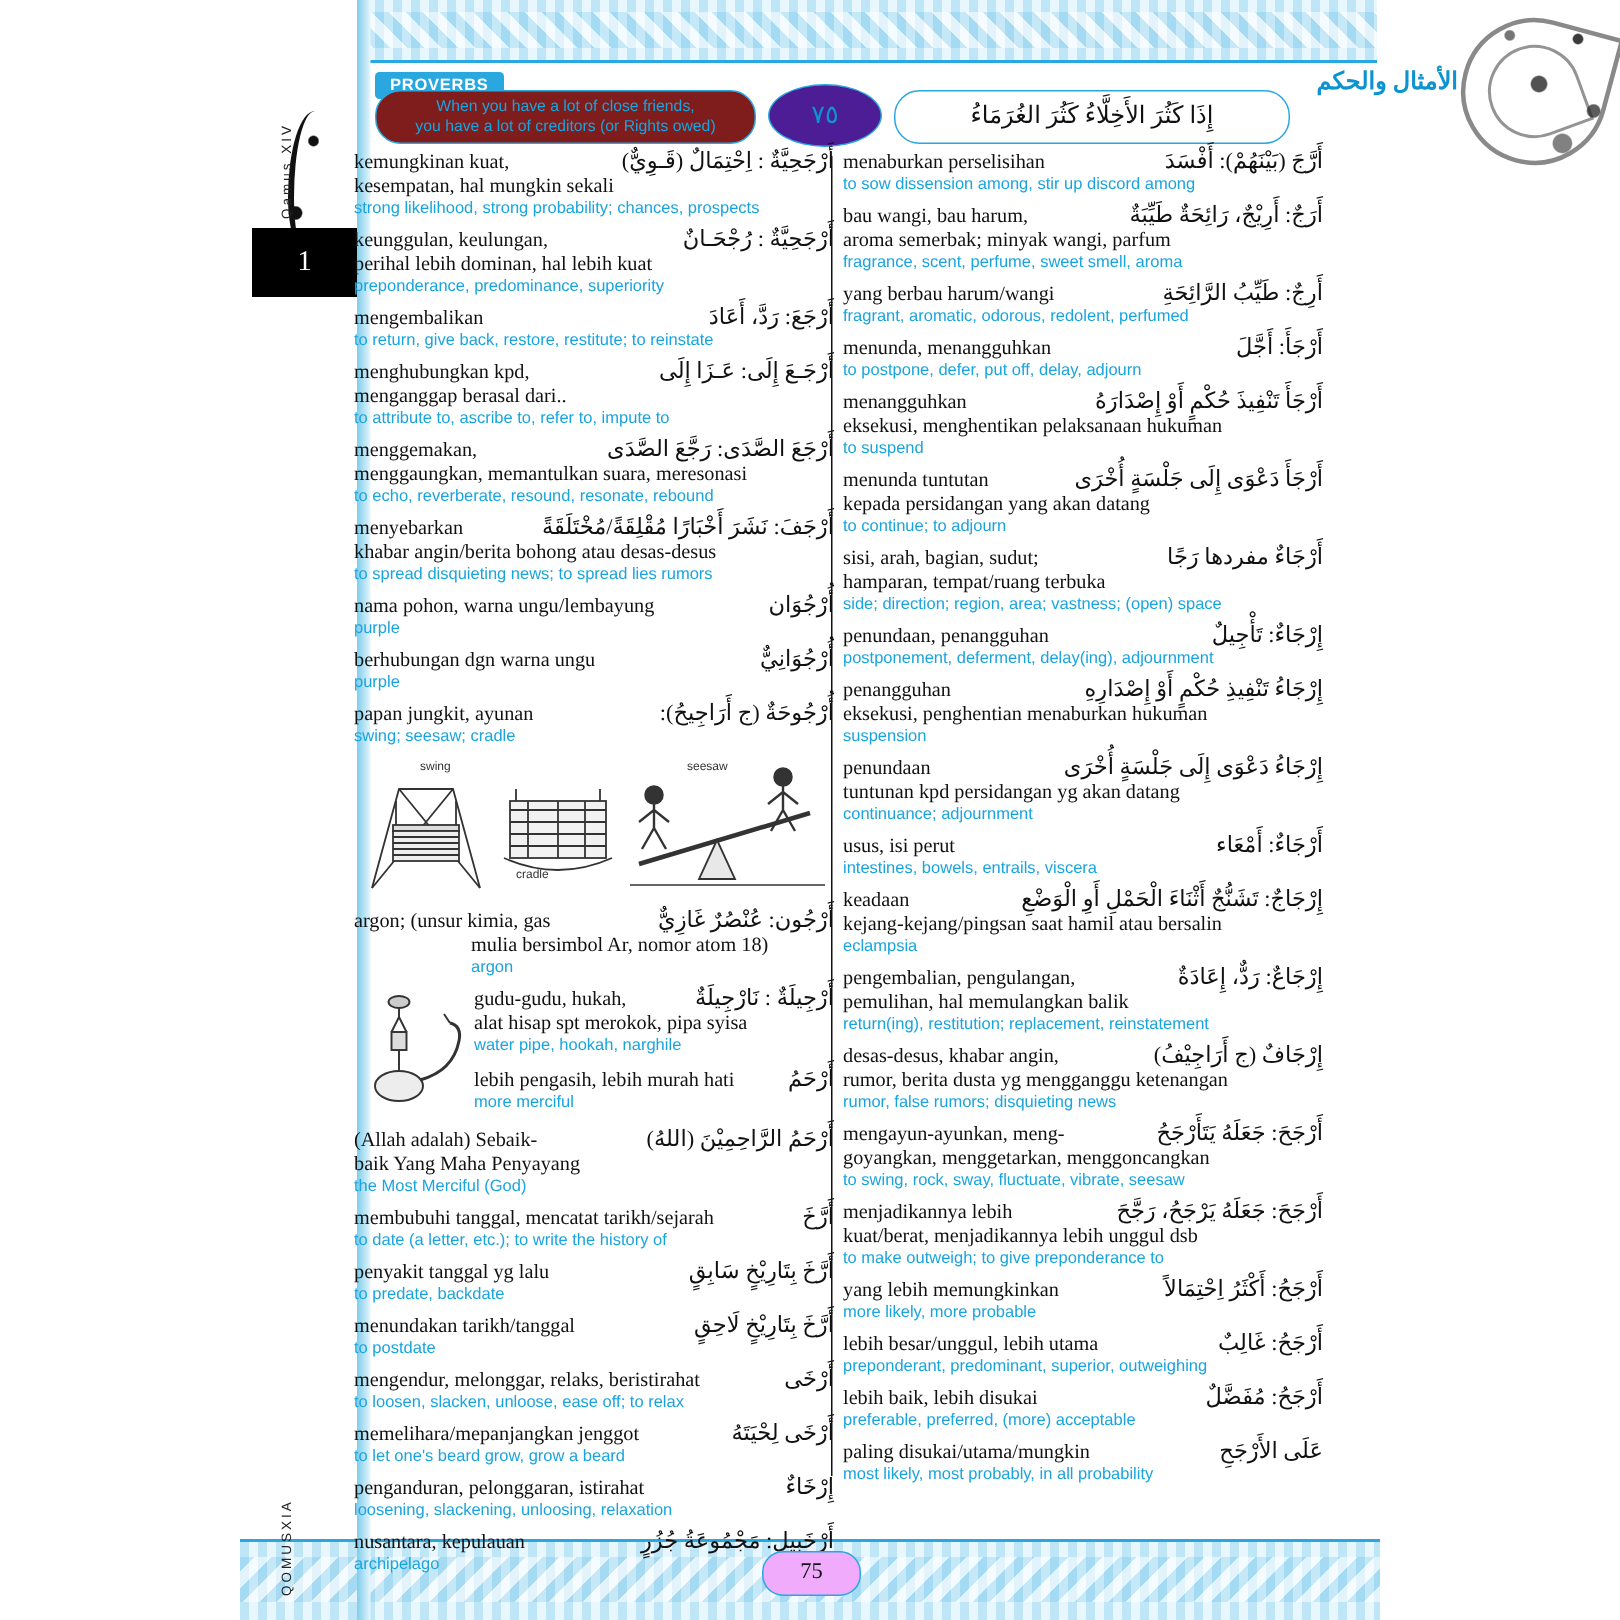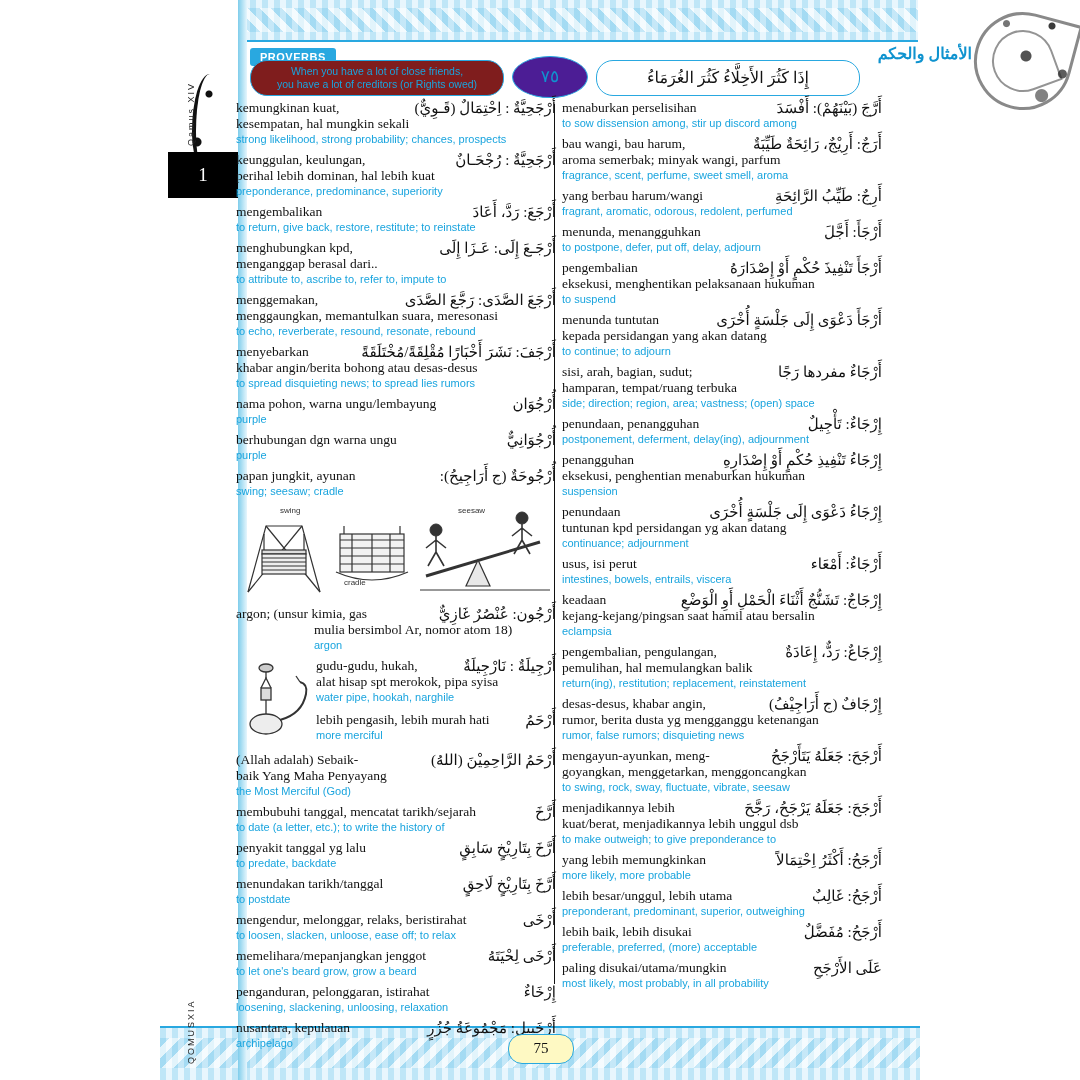--- a/index.html
+++ b/index.html
@@ -140,21 +140,21 @@
   }
   .ill-label{
     position:absolute;font-family:"Liberation Sans",sans-serif;font-size:8px;color:#333;
   }
   .hookah{
     position:relative;height:80px;margin:2px 0 2px 0;
   }
   
   .page-num{
     position:absolute;left:508px;bottom:16px;width:64px;height:28px;
-    border:1.5px solid #29a8e0;border-radius:14px;background:#fef9c3;
+    border:1.5px solid #29a8e0;border-radius:14px;background:#f0abfc;
     text-align:center;line-height:27px;font-size:15px;color:#111;
   }
 </style>
 </head>
 <body>
 
 <div class="page">
 
   <div class="top-band"></div>
   <div class="bottom-band"></div>
@@ -432,21 +432,21 @@
     <div class="entry">
       <div class="line">
           <span class="ind">menunda, menangguhkan</span>
           <span class="ar">أَرْجَأَ: أَجَّلَ</span>
         </div>
       <div class="en">to postpone, defer, put off, delay, adjourn</div>
     </div>
 
     <div class="entry">
       <div class="line">
-          <span class="ind">pengembalian</span>
+          <span class="ind">menangguhkan</span>
           <span class="ar">أَرْجَأَ تَنْفِيذَ حُكْمٍ أَوْ إِصْدَارَهُ</span>
         </div>
       <div class="cont">eksekusi, menghentikan pelaksanaan hukuman</div>
       <div class="en">to suspend</div>
     </div>
 
     <div class="entry">
       <div class="line">
           <span class="ind">menunda tuntutan</span>
           <span class="ar">أَرْجَأَ دَعْوَى إِلَى جَلْسَةٍ أُخْرَى</span>

